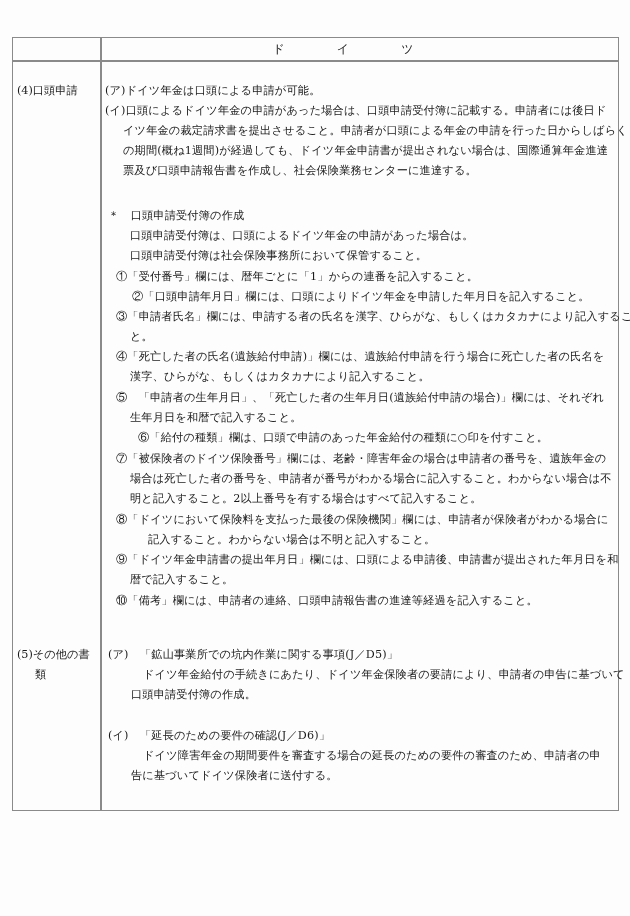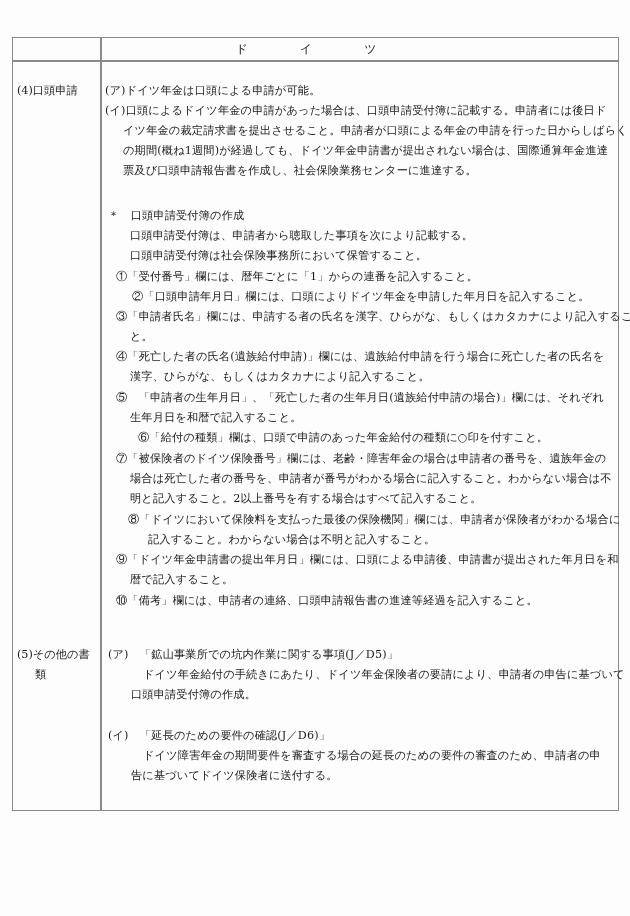--- a/index.html
+++ b/index.html
@@ -3,21 +3,21 @@
 <meta charset="utf-8">
 <style>
   html, body { margin:0; padding:0; background:#fdfdfd; }
   body { width:630px; height:916px; position:relative; overflow:hidden;
          font-family:"DejaVu Serif","Liberation Serif",serif; color:#1a1a1a; }
   .tbl { position:absolute; left:12px; top:37px; width:607px; height:774px;
          border:1.5px solid #8a8a8a; box-sizing:border-box; }
   .vline { position:absolute; left:100px; top:37px; width:1.5px; height:774px; background:#8a8a8a; }
   .hline { position:absolute; left:12px; top:60px; width:607px; height:1.5px; background:#8a8a8a; }
   .header-title { position:absolute; left:101px; top:39px; width:430px; text-align:center;
-                  font-size:12px; letter-spacing:20px; line-height:20px; }
+                  font-size:12px; letter-spacing:20px; line-height:20px;padding-left:37px; }
   .ln { position:absolute; font-size:11.2px; line-height:16px; white-space:nowrap; letter-spacing:0.15px; }
   .lbl { position:absolute; font-size:11.2px; line-height:16px; white-space:nowrap; }
 </style>
 </head>
 <body>
 
 <div class="tbl"></div>
 <div class="vline"></div>
 <div class="hline"></div>
 
@@ -26,36 +26,36 @@
 <div class="lbl" style="left:17px;top:83px;">(4)口頭申請</div>
 
 <div>
   <div class="ln" style="left:105px;top:83px;">(ア)ドイツ年金は口頭による申請が可能。</div>
   <div class="ln" style="left:105px;top:103px;">(イ)口頭によるドイツ年金の申請があった場合は、口頭申請受付簿に記載する。申請者には後日ド</div>
   <div class="ln" style="left:123px;top:123px;">イツ年金の裁定請求書を提出させること。申請者が口頭による年金の申請を行った日からしばらく</div>
   <div class="ln" style="left:123px;top:143px;">の期間(概ね1週間)が経過しても、ドイツ年金申請書が提出されない場合は、国際通算年金進達</div>
   <div class="ln" style="left:123px;top:163px;">票及び口頭申請報告書を作成し、社会保険業務センターに進達する。</div>
 
   <div class="ln" style="left:108px;top:208px;">＊　口頭申請受付簿の作成</div>
-  <div class="ln" style="left:130px;top:228px;">口頭申請受付簿は、申請者から聴取した事項を次により記載する。</div>
+  <div class="ln" style="left:130px;top:228px;">口頭申請受付簿は、口頭によるドイツ年金の申請があった場合は。</div>
   <div class="ln" style="left:130px;top:248px;">口頭申請受付簿は社会保険事務所において保管すること。</div>
 
   <div class="ln" style="left:116px;top:269px;">①「受付番号」欄には、暦年ごとに「1」からの連番を記入すること。</div>
   <div class="ln" style="left:132px;top:289px;">②「口頭申請年月日」欄には、口頭によりドイツ年金を申請した年月日を記入すること。</div>
   <div class="ln" style="left:116px;top:309px;">③「申請者氏名」欄には、申請する者の氏名を漢字、ひらがな、もしくはカタカナにより記入するこ</div>
   <div class="ln" style="left:130px;top:329px;">と。</div>
   <div class="ln" style="left:116px;top:349px;">④「死亡した者の氏名(遺族給付申請)」欄には、遺族給付申請を行う場合に死亡した者の氏名を</div>
   <div class="ln" style="left:130px;top:369px;">漢字、ひらがな、もしくはカタカナにより記入すること。</div>
   <div class="ln" style="left:116px;top:390px;">⑤　「申請者の生年月日」、「死亡した者の生年月日(遺族給付申請の場合)」欄には、それぞれ</div>
   <div class="ln" style="left:130px;top:410px;">生年月日を和暦で記入すること。</div>
   <div class="ln" style="left:116px;top:430px;margin-left:22px;">⑥「給付の種類」欄は、口頭で申請のあった年金給付の種類に○印を付すこと。</div>
   <div class="ln" style="left:116px;top:451px;">⑦「被保険者のドイツ保険番号」欄には、老齢・障害年金の場合は申請者の番号を、遺族年金の</div>
   <div class="ln" style="left:130px;top:471px;">場合は死亡した者の番号を、申請者が番号がわかる場合に記入すること。わからない場合は不</div>
   <div class="ln" style="left:130px;top:491px;">明と記入すること。2以上番号を有する場合はすべて記入すること。</div>
-  <div class="ln" style="left:128px;top:512px;">⑧「ドイツにおいて保険料を支払った最後の保険機関」欄には、申請者が保険者がわかる場合に</div>
+  <div class="ln" style="left:116px;top:512px;">⑧「ドイツにおいて保険料を支払った最後の保険機関」欄には、申請者が保険者がわかる場合に</div>
   <div class="ln" style="left:148px;top:532px;">記入すること。わからない場合は不明と記入すること。</div>
   <div class="ln" style="left:116px;top:552px;">⑨「ドイツ年金申請書の提出年月日」欄には、口頭による申請後、申請書が提出された年月日を和</div>
   <div class="ln" style="left:130px;top:572px;">暦で記入すること。</div>
   <div class="ln" style="left:116px;top:593px;">⑩「備考」欄には、申請者の連絡、口頭申請報告書の進達等経過を記入すること。</div>
 </div>
 
 <div class="lbl" style="left:17px;top:647px;">(5)その他の書</div>
 <div class="lbl" style="left:35px;top:667px;">類</div>
 
 <div>

